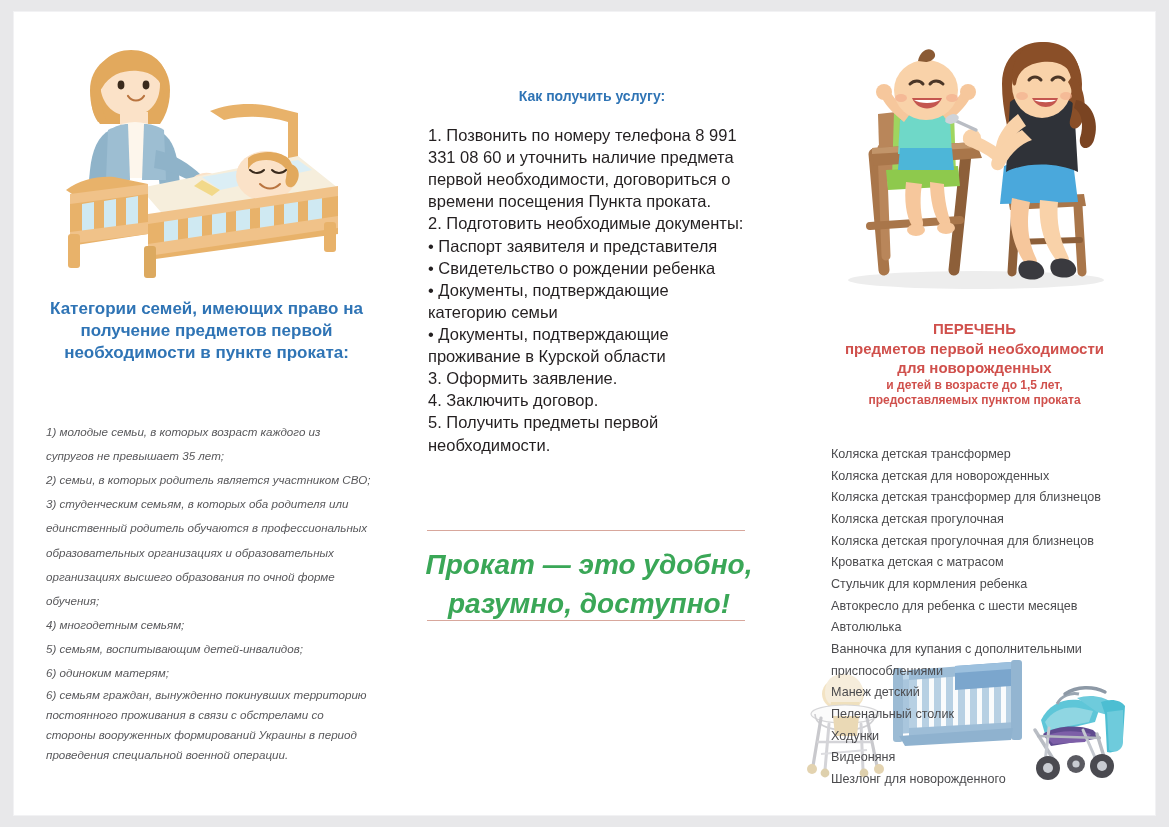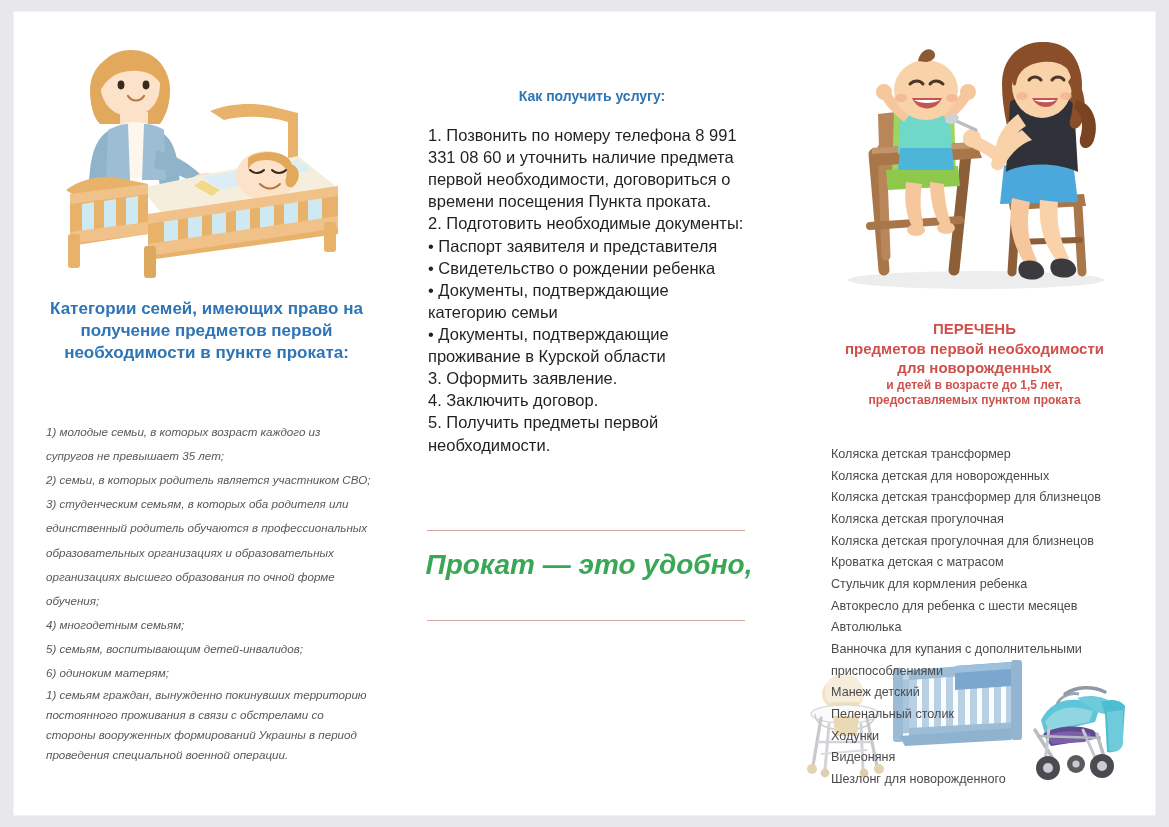--- a/index.html
+++ b/index.html
@@ -225,21 +225,21 @@
 
         <div class="left-heading h-blue"><span>Категории семей, имеющих право на получение предметов первой необходимости в пункте проката</span><span class="tail">:</span></div>
 
         <div class="left-list">
           <p class="p">1) молодые семьи, в которых возраст каждого из супругов не превышает 35 лет;</p>
           <p class="p">2) семьи, в которых родитель является участником СВО;</p>
           <p class="p">3)  студенческим семьям, в которых оба родителя или единственный родитель обучаются в профессиональных образовательных организациях и образовательных организациях высшего образования по очной форме обучения;</p>
           <p class="p">4)  многодетным семьям;</p>
           <p class="p">5)  семьям, воспитывающим детей-инвалидов;</p>
           <p class="p">6)  одиноким матерям;</p>
-          <p class="p dense">1) семьям граждан, вынужденно покинувших территорию постоянного проживания в связи с обстрелами со стороны вооруженных формирований Украины в период проведения специальной военной операции.</p>
+          <p class="p dense">6) семьям граждан, вынужденно покинувших территорию постоянного проживания в связи с обстрелами со стороны вооруженных формирований Украины в период проведения специальной военной операции.</p>
         </div>
       </div>
 
       <div class="col col-mid">
 
         <div class="mid-heading h-blue">Как получить услугу:</div>
 
         <div class="mid-body">
           <div class="ln">1.    Позвонить по номеру телефона 8 991 331 08 60 и уточнить наличие предмета первой необходимости, договориться о времени посещения Пункта проката.</div>
           <div class="ln">2. Подготовить необходимые документы:</div>
@@ -249,20 +249,21 @@
           <div class="ln">• Документы, подтверждающие проживание в Курской области</div>
           <div class="ln">3. Оформить заявление.</div>
           <div class="ln">4. Заключить договор.</div>
           <div class="ln">5. Получить предметы первой необходимости.</div>
         </div>
 
         <div class="rule one"></div>
 
         <div class="slogan">
           <div>Прокат — это удобно,</div>
+          <div>разумно, доступно!</div>
         </div>
 
         <div class="rule two"></div>
 
         <div class="art" id="art-photos">
           <svg width="340" height="150" viewBox="0 0 340 150" xmlns="http://www.w3.org/2000/svg">
 
             <g>
               <ellipse cx="38" cy="52" rx="21" ry="17" fill="#f3e3c3"></ellipse>
               <path d="M20 50 C20 38 28 32 38 32 C49 32 58 39 58 51 C58 58 54 62 49 63 L27 63 C22 61 20 56 20 50Z" fill="#f6eddb"></path>

